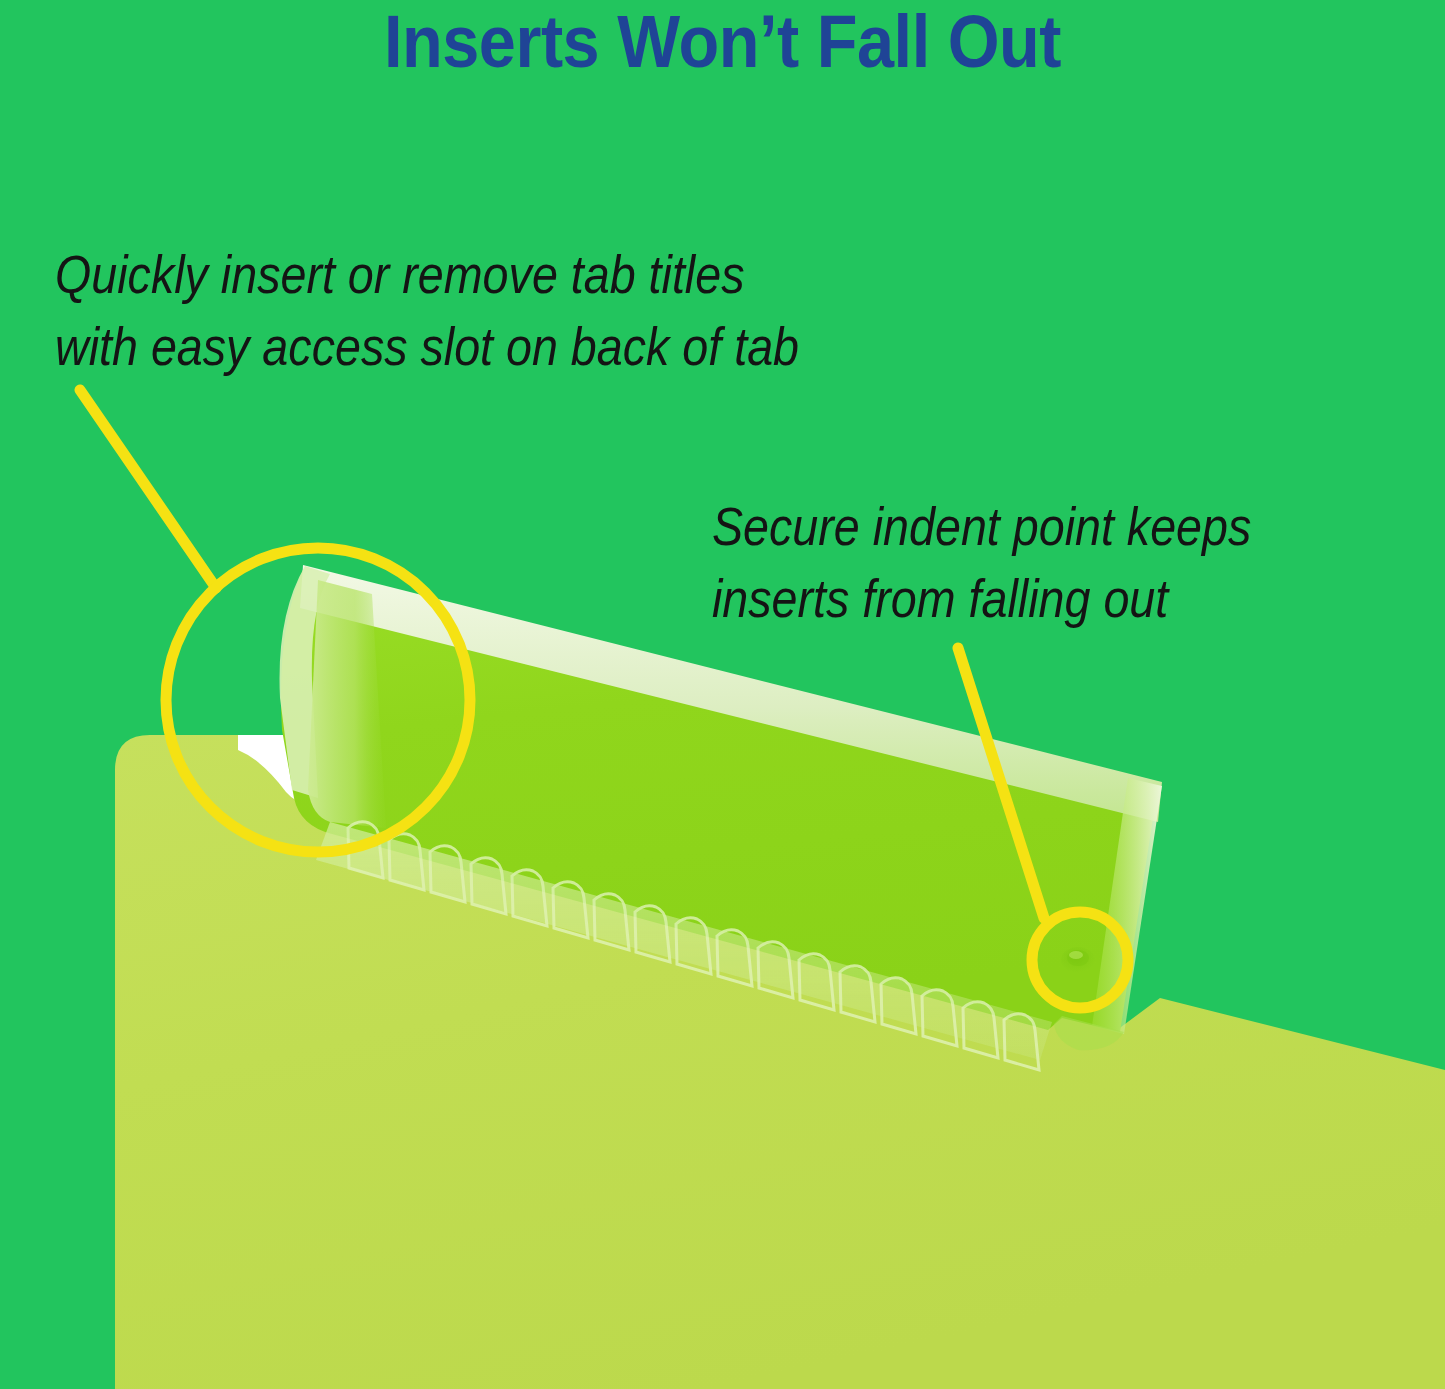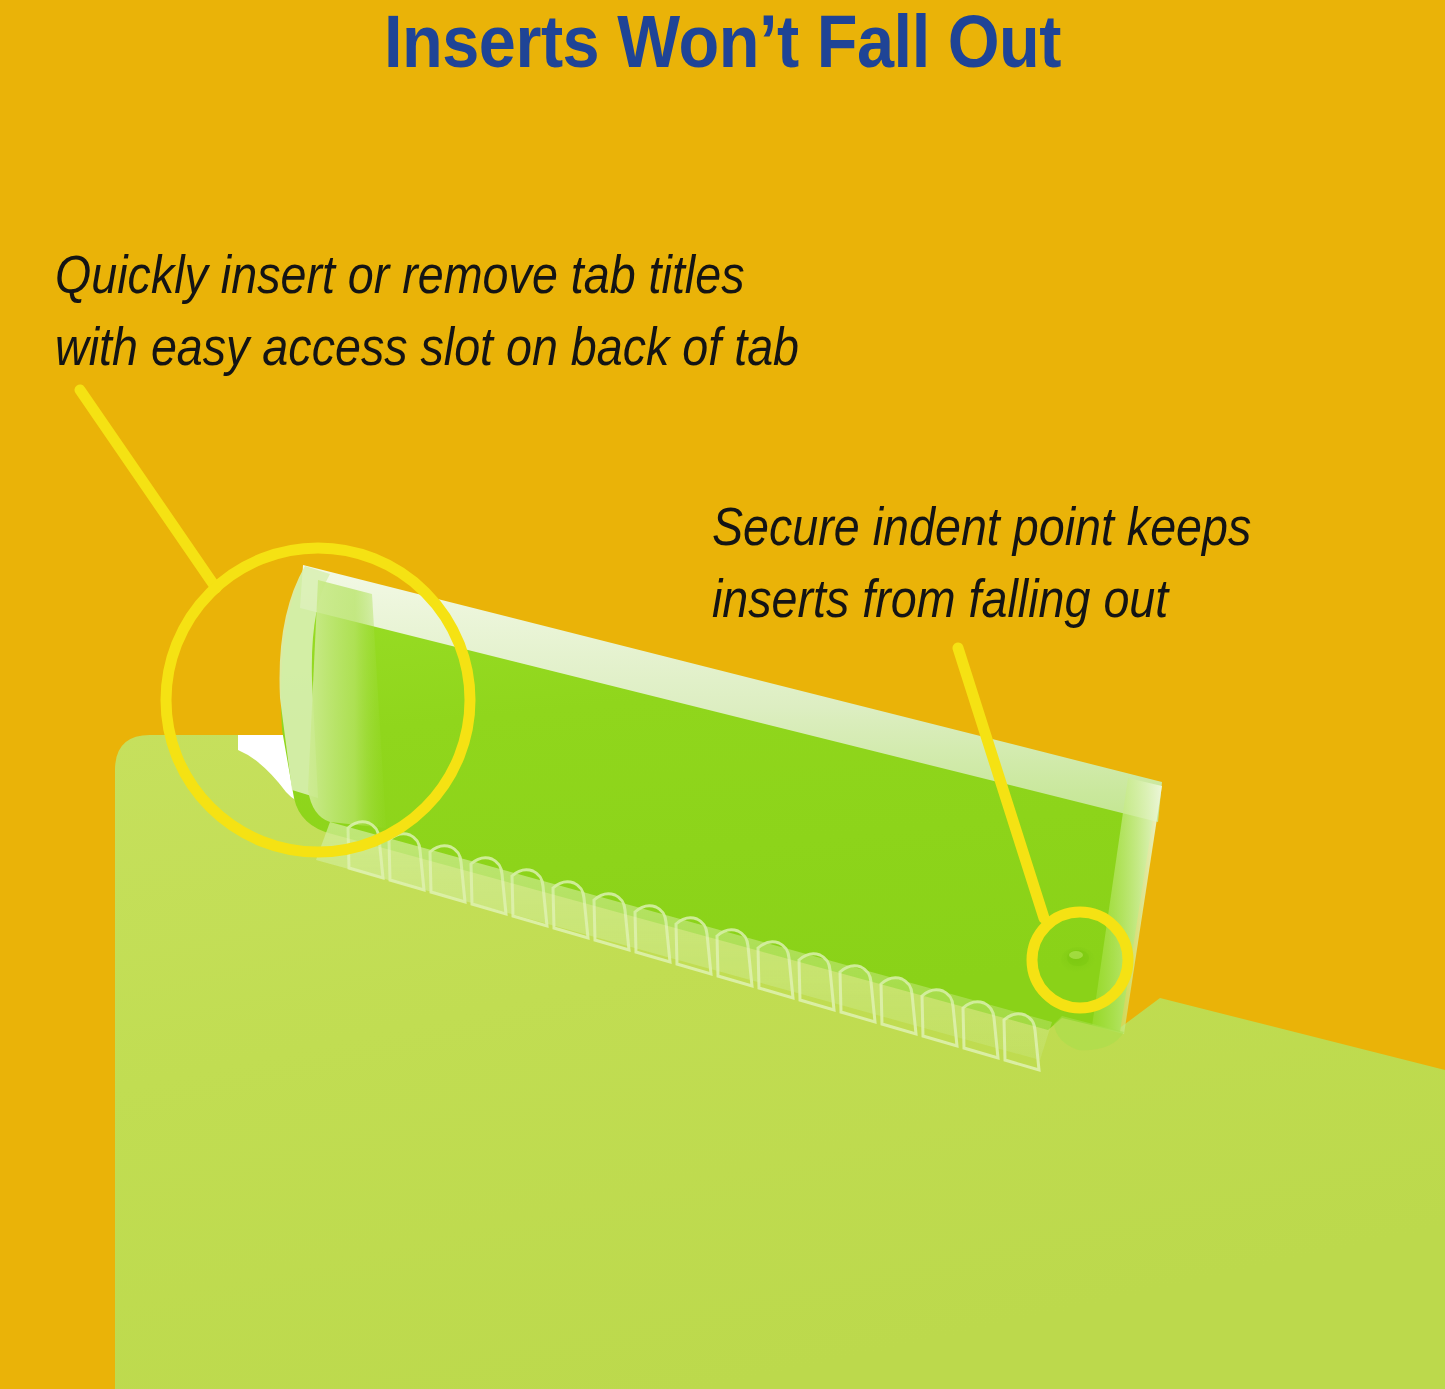--- a/index.html
+++ b/index.html
@@ -7,21 +7,21 @@
     padding: 0;
     background: #ffffff;
   }
   body {
     font-family: "Liberation Sans", sans-serif;
   }
   #page {
     position: relative;
     width: 1445px;
     height: 1389px;
-    background: #eab308;
+    background: #22c55e;
     overflow: hidden;
   }
 
   
   #headline {
     position: absolute;
     left: 0;
     top: 2px;
     width: 1445px;
     text-align: center;

